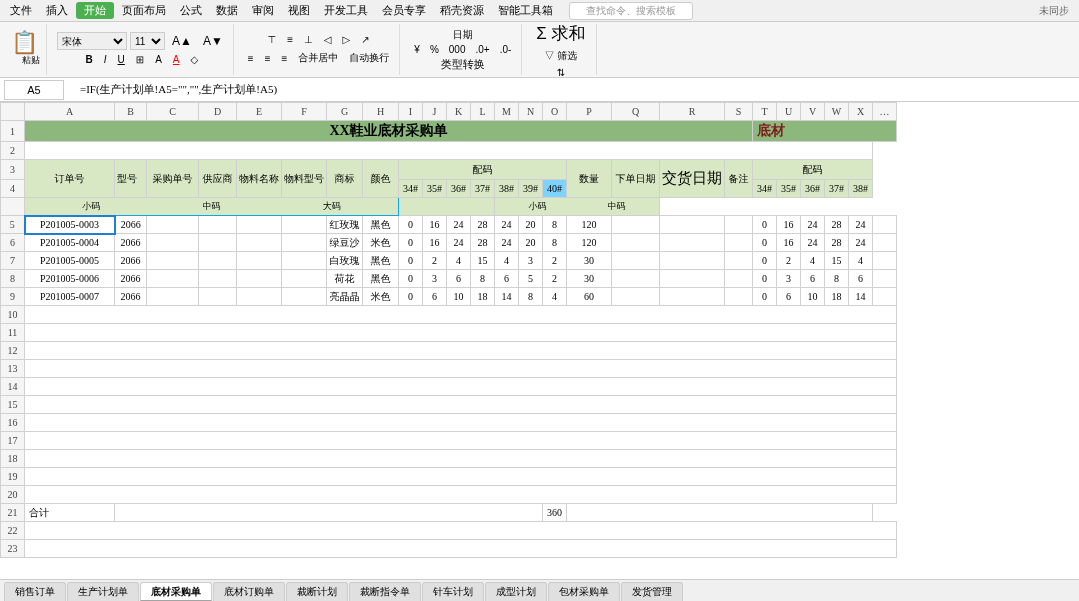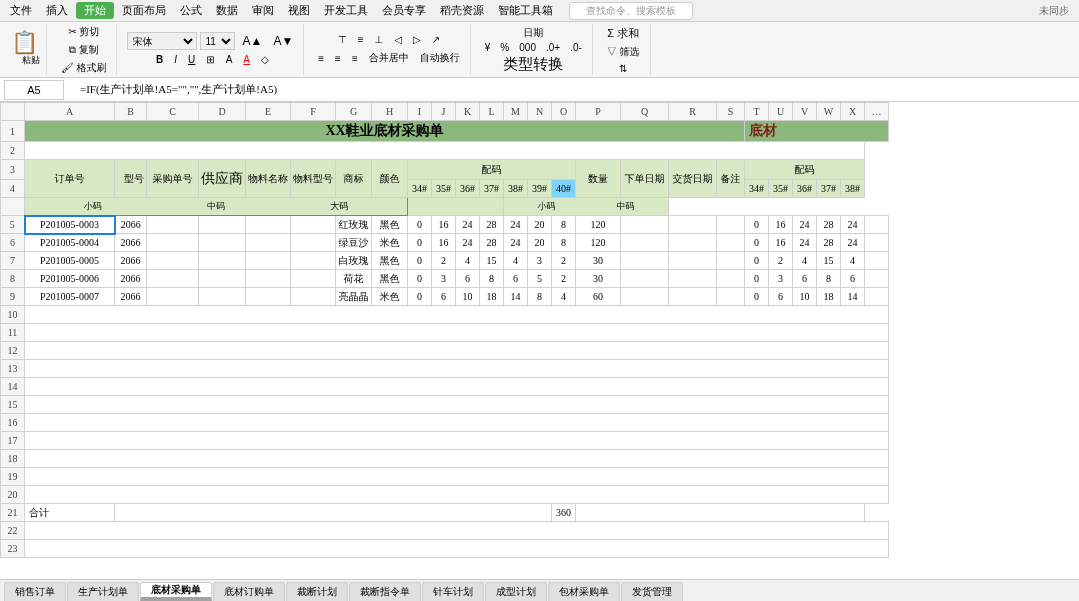--- a/index.html
+++ b/index.html
@@ -200,21 +200,21 @@
       border-bottom: none;
       background: #e0e0e0;
       cursor: pointer;
       display: flex;
       align-items: center;
       border-radius: 3px 3px 0 0;
     }
     .sheet-tab.active {
       background: #fff;
       font-weight: bold;
-      border-bottom: 4px solid #a3a3a3;
+      border-bottom: 1px solid #a3a3a3;
     }
   </style>
 </head>
 <body>
 
 <div class="menu-bar">
   <span>文件</span>
   <span>插入</span>
   <span class="start-btn">开始</span>
   <span>页面布局</span>
@@ -230,31 +230,20 @@
   <span class="sync-btn">未同步</span>
 </div>
 
 <div class="toolbar">
 
   <div class="toolbar-section">
     <div style="font-size:22px;line-height:1;">📋</div>
     <div style="font-size:9px;margin-left:12px;">粘贴</div>
   </div>
 
-  <div class="toolbar-section">
-    <div class="toolbar-row">
-      <button class="tb-btn">✂ <span>剪切</span></button>
-    </div>
-    <div class="toolbar-row">
-      <button class="tb-btn">⧉ <span>复制</span></button>
-    </div>
-    <div class="toolbar-row">
-      <button class="tb-btn">🖌 <span>格式刷</span></button>
-    </div>
-  </div>
 
   <div class="toolbar-section">
     <div class="toolbar-row">
       <select class="font-select">
         <option>宋体</option>
       </select>
       <select class="font-size-select">
         <option>11</option>
       </select>
       <button class="tb-btn" style="font-size:12px;">A▲</button>
@@ -291,26 +280,26 @@
 
   <div class="toolbar-section">
     <div style="font-size:10px;text-align:center;">日期</div>
     <div style="display:flex;gap:2px;">
       <button class="tb-btn">¥</button>
       <button class="tb-btn">%</button>
       <button class="tb-btn">000</button>
       <button class="tb-btn">.0+</button>
       <button class="tb-btn">.0-</button>
     </div>
-    <div style="font-size:15px;text-align:center;">类型转换</div>
+    <div style="font-size:11px;text-align:center;">类型转换</div>
   </div>
 
 
   <div class="toolbar-section">
-    <button class="tb-btn" style="font-size:11px;text-align:right;">Σ <span>求和</span></button>
+    <button class="tb-btn" style="font-size:17px;text-align:right;">Σ <span>求和</span></button>
     <button class="tb-btn">▽ <span>筛选</span></button>
     <button class="tb-btn">⇅</button>
   </div>
 </div>
 
 <div class="formula-bar">
   <input class="cell-ref" value="A5" style="">
   <span class="fx-icon">fx</span>
   <input class="formula-input" value="=IF(生产计划单!A5=&quot;&quot;,&quot;&quot;,生产计划单!A5)" style="">
 </div>
@@ -387,32 +376,32 @@
           </tr>
 
           <tr>
             <td class="row-num">2</td>
             <td colspan="24"></td>
           </tr>
 
           <tr style="height:20px;">
             <td class="row-num">3</td>
             <td class="header-cell" rowspan="2" style="background:#d9e8c4;font-size:10px;text-align:center;vertical-align:middle;">订单号</td>
-            <td class="header-cell" rowspan="2" style="background:#d9e8c4;font-size:10px;text-align:right;vertical-align:middle;">型号</td>
+            <td class="header-cell" rowspan="2" style="background:#d9e8c4;font-size:10px;text-align:left;vertical-align:middle;">型号</td>
             <td class="header-cell" rowspan="2" style="background:#d9e8c4;font-size:10px;text-align:center;vertical-align:middle;">采购单号</td>
-            <td class="header-cell" rowspan="2" style="background:#d9e8c4;font-size:14px;text-align:center;vertical-align:middle;">供应商</td>
+            <td class="header-cell" rowspan="2" style="background:#d9e8c4;font-size:10px;text-align:center;vertical-align:middle;">供应商</td>
             <td class="header-cell" rowspan="2" style="background:#d9e8c4;font-size:10px;text-align:left;vertical-align:middle;">物料名称</td>
             <td class="header-cell" rowspan="2" style="background:#d9e8c4;font-size:10px;text-align:center;vertical-align:middle;">物料型号</td>
             <td class="header-cell" rowspan="2" style="background:#d9e8c4;font-size:10px;text-align:center;vertical-align:middle;">商标</td>
             <td class="header-cell" rowspan="2" style="background:#d9e8c4;font-size:10px;text-align:center;vertical-align:middle;">颜色</td>
 
             <td class="header-cell" colspan="7" style="background:#d9e8c4;font-size:10px;text-align:center;">配码</td>
             <td class="header-cell" rowspan="2" style="background:#d9e8c4;font-size:10px;text-align:center;vertical-align:middle;">数量</td>
             <td class="header-cell" rowspan="2" style="background:#d9e8c4;font-size:10px;text-align:center;vertical-align:middle;">下单日期</td>
-            <td class="header-cell" rowspan="2" style="background:#d9e8c4;font-size:10px;text-align:center;vertical-align:middle;">交货日期</td>
+            <td class="header-cell" rowspan="2" style="background:#d9e8c4;font-size:15px;text-align:center;vertical-align:middle;">交货日期</td>
             <td class="header-cell" rowspan="2" style="background:#d9e8c4;font-size:10px;text-align:center;vertical-align:middle;">备注</td>
 
             <td class="header-cell" colspan="5" style="background:#d9e8c4;font-size:10px;text-align:center;">配码</td>
           </tr>
 
           <tr style="height:18px;">
             <td class="row-num">4</td>
 
             <td class="header-cell" style="background:#d9e8c4;font-size:10px;text-align:center;border-top:1px solid #bbb;">34#</td>
             <td class="header-cell" style="background:#d9e8c4;font-size:10px;text-align:center;border-top:1px solid #bbb;">35#</td>

